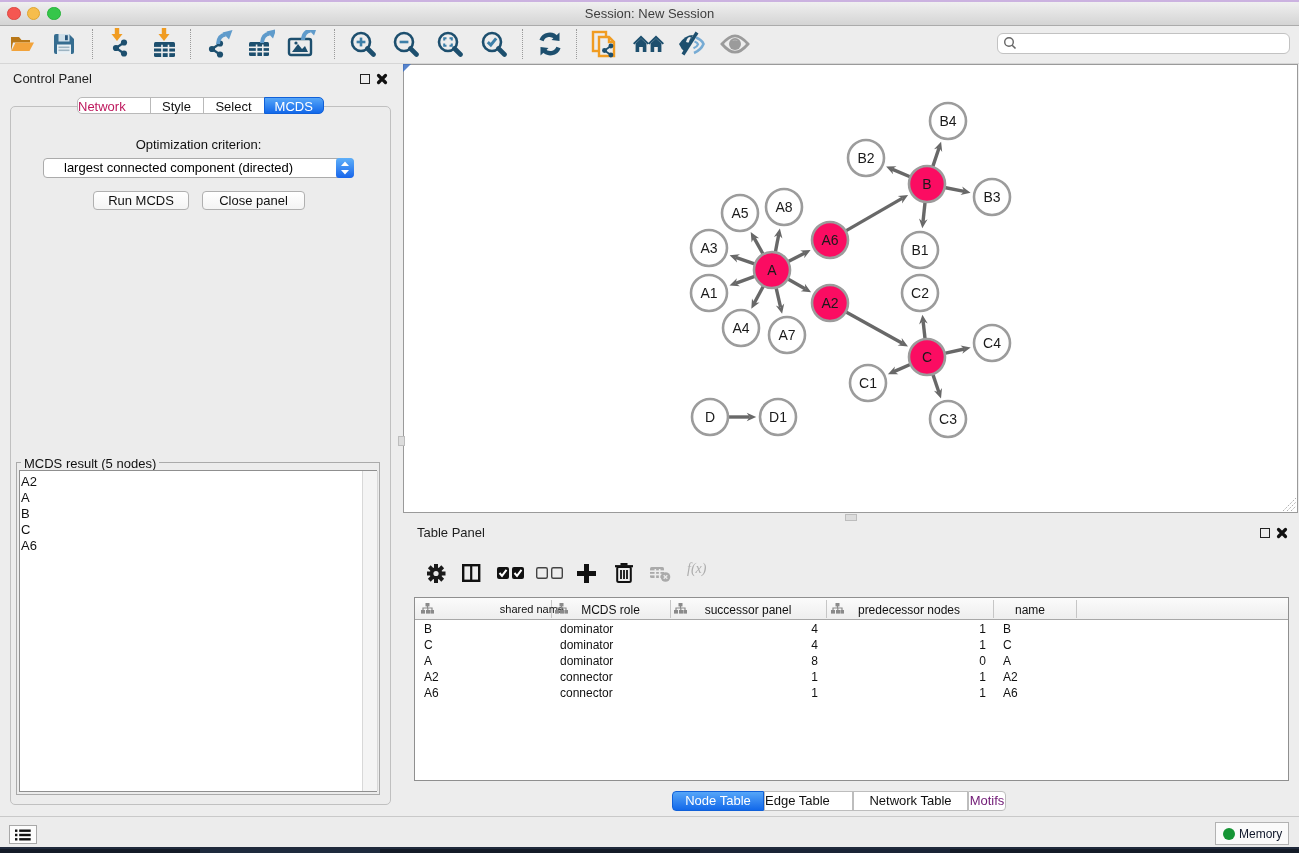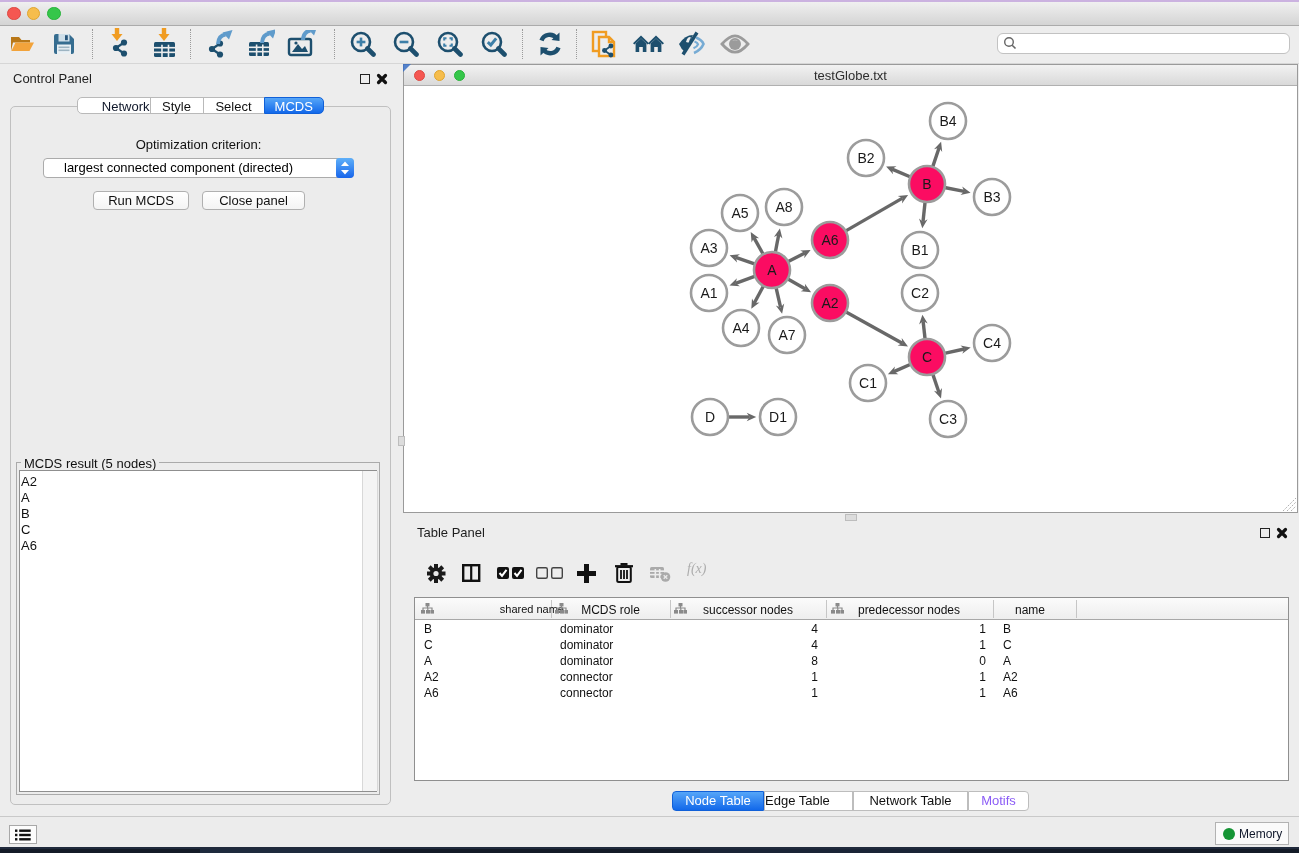--- a/index.html
+++ b/index.html
@@ -1,17 +1,18 @@
 <!DOCTYPE html>
 <html><head><meta charset="utf-8"><style>html,body{margin:0;padding:0}body{width:1299px;height:853px;overflow:hidden;font-family:"Liberation Sans",sans-serif;background:#ededed;position:relative}.abs{position:absolute}.tl{position:absolute;width:11.5px;height:11.5px;border-radius:50%}</style></head><body>
 <div class="abs" style="left:0;top:0;width:1299px;height:2px;background:#cbb2e0"></div>
 <div class="abs" style="left:0;top:2px;width:1299px;height:23px;background:linear-gradient(#f0f0f0,#d4d4d4);border-bottom:1px solid #ababab;border-radius:5px 5px 0 0">
     <div class="tl" style="left:7px;top:4.5px;background:#f55751;border:0.5px solid #dd4a43"></div>
     <div class="tl" style="left:26.8px;top:4.5px;background:#f6bd4c;border:0.5px solid #e0a52f"></div>
     <div class="tl" style="left:47.2px;top:4.5px;background:#35c64a;border:0.5px solid #27b33a"></div>
+    <div style="text-align:center;font-size:13px;color:#3e3e3e;padding-top:4px">Session: New Session</div>
   </div>
 <div class="abs" style="left:0;top:26px;width:1299px;height:37px;background:#ededed;border-bottom:1px solid #d6d6d6">
     <div style="position:absolute;left:92px;top:3px;height:30px;border-left:1px dotted #9a9a9a"></div>
     <div style="position:absolute;left:190px;top:3px;height:30px;border-left:1px dotted #9a9a9a"></div>
     <div style="position:absolute;left:334px;top:3px;height:30px;border-left:1px dotted #9a9a9a"></div>
     <div style="position:absolute;left:522px;top:3px;height:30px;border-left:1px dotted #9a9a9a"></div>
     <div style="position:absolute;left:576px;top:3px;height:30px;border-left:1px dotted #9a9a9a"></div>
   </div>
 <svg style="position:absolute;left:8.0px;top:31.0px" width="28" height="26" viewBox="0 0 28 26">
     <path d="M3 20 L3 6 L11 6 L13.5 9 L22 9 L22 11.5 L5 11.5 Z" fill="#b97818"></path>
@@ -146,21 +147,21 @@
 <svg class="abs" style="left:1003px;top:36px" width="14" height="14" viewBox="0 0 14 14">
     <circle cx="6" cy="6" r="4.3" fill="none" stroke="#666" stroke-width="1.4"></circle>
     <line x1="9.2" y1="9.2" x2="12.5" y2="12.5" stroke="#666" stroke-width="1.6"></line>
   </svg>
 <div class="abs" style="left:13px;top:71px;font-size:13px;color:#1e1e1e">Control Panel</div>
 <div class="abs" style="left:360px;top:73.5px;width:8px;height:8px;border:1.6px solid #222"></div>
 <svg class="abs" style="left:376px;top:72.5px" width="12" height="12" viewBox="0 0 12 12">
     <path d="M2.5 2.5 L9.5 9.5 M9.5 2.5 L2.5 9.5" stroke="#111" stroke-width="3.2" stroke-linecap="round"></path>
   </svg>
 <div class="abs" style="left:10px;top:106px;width:379px;height:697px;border:1px solid #c0c0c0;border-radius:5px;background:#ececec"></div>
-<div class="abs" style="left:77px;top:97px;width:73.5px;height:17px;border-radius:5px 0 0 5px;background:#fff;color:#0f172a;border:1px solid #b9b9b9;font-size:13px;text-align:right;line-height:17px;box-sizing:border-box">Network</div>
+<div class="abs" style="left:77px;top:97px;width:73.5px;height:17px;border-radius:5px 0 0 5px;background:#fff;color:#be185d;border:1px solid #b9b9b9;font-size:13px;text-align:left;line-height:17px;box-sizing:border-box">Network</div>
 <div class="abs" style="left:149.5px;top:97px;width:54px;height:17px;background:#fff;color:#111;border:1px solid #b9b9b9;font-size:13px;text-align:center;line-height:17px;box-sizing:border-box">Style</div>
 <div class="abs" style="left:202.5px;top:97px;width:62px;height:17px;background:#fff;color:#111;border:1px solid #b9b9b9;font-size:13px;text-align:center;line-height:17px;box-sizing:border-box">Select</div>
 <div class="abs" style="left:263.5px;top:97px;width:60.5px;height:17px;border-radius:0 5px 5px 0;background:linear-gradient(#56a6f8,#1268ea);color:#fff;border:1px solid #1060d8;font-size:13px;text-align:center;line-height:17px;box-sizing:border-box">MCDS</div>
 <div class="abs" style="left:0px;top:137px;width:397px;text-align:center;font-size:13px;color:#111">Optimization criterion:</div>
 <div class="abs" style="left:43px;top:158px;width:311px;height:20px;background:#fff;border:1px solid #ababab;border-radius:4px;box-sizing:border-box;font-size:13px;line-height:18px;padding-left:20px">largest connected component (directed)</div>
 <div class="abs" style="left:336px;top:158px;width:18px;height:20px;background:linear-gradient(#5fb0f9,#1765eb);border-radius:3px 4px 4px 3px"></div>
 <svg class="abs" style="left:339px;top:161px" width="12" height="14" viewBox="0 0 12 14">
     <path d="M6 0.5 L10 5 L2 5 Z" fill="#fff"></path>
     <path d="M6 13.5 L2 9 L10 9 Z" fill="#fff"></path>
   </svg>
@@ -171,26 +172,20 @@
 <div class="abs" style="left:19px;top:470px;width:358px;height:322px;background:#fff;border:1px solid #8f8f8f;box-sizing:border-box"></div>
 <div class="abs" style="left:21px;top:473.5px;font-size:13px;color:#111">
     <div style="height:16px">A2</div>
     <div style="height:16px">A</div>
     <div style="height:16px">B</div>
     <div style="height:16px">C</div>
     <div style="height:16px">A6</div>
   </div>
 <div class="abs" style="left:362px;top:471px;width:14px;height:320px;background:#f4f4f4;border-left:1px solid #d8d8d8;border-right:1px solid #d8d8d8"></div>
 <div class="abs" style="left:403px;top:64px;width:895px;height:449px;background:#fff;border:1px solid #9a9a9a;box-sizing:border-box">
-    <div style="position:absolute;left:0;top:0;width:100%;height:20px;background:linear-gradient(#f2f2f2,#d9d9d9);border-bottom:1px solid #b0b0b0">
-      <div class="tl" style="left:10px;top:5px;width:9px;height:9px;background:#f55751;border:0.5px solid #dd4a43"></div>
-      <div class="tl" style="left:30px;top:5px;width:9px;height:9px;background:#f6bd4c;border:0.5px solid #e0a52f"></div>
-      <div class="tl" style="left:50px;top:5px;width:9px;height:9px;background:#35c64a;border:0.5px solid #27b33a"></div>
-      <div style="text-align:center;font-size:13px;color:#2d2d2d;padding-top:3px">testGlobe.txt</div>
-    </div>
     <svg style="position:absolute;right:1px;bottom:1px" width="13" height="13" viewBox="0 0 13 13">
       <g stroke="#b0b0b0" stroke-width="1" stroke-dasharray="2 1.4">
         <line x1="0" y1="13" x2="13" y2="0"></line>
         <line x1="4" y1="13" x2="13" y2="4"></line>
         <line x1="8" y1="13" x2="13" y2="8"></line>
       </g>
     </svg>
     <svg style="position:absolute;left:0px;top:21px" width="894" height="427" viewBox="404 85 894 427" font-family="Liberation Sans, sans-serif">
       <line x1="755.3" y1="275.1" x2="735.6" y2="282.3" stroke="#686868" stroke-width="3.4"></line>
       <path d="M729.5 284.5 L736.9 277.2 L735.6 282.3 L739.9 285.3 Z" fill="#686868"></path>
@@ -339,21 +334,21 @@
 <div class="abs" style="left:687px;top:561px;font-family:Liberation Serif,serif;font-style:italic;font-size:14px;color:#adadad">f(x)</div>
 <div class="abs" style="left:414px;top:597px;width:875px;height:184px;background:#fff;border:1px solid #8f8f8f;box-sizing:border-box"></div>
 <div class="abs" style="left:415px;top:598px;width:873px;height:22px;background:linear-gradient(#fbfbfb,#eeeeee);border-bottom:1px solid #a8a8a8;box-sizing:border-box"></div>
 <div class="abs" style="left:551px;top:600px;height:18px;border-left:1px solid #c6c6c6"></div>
 <div class="abs" style="left:670px;top:600px;height:18px;border-left:1px solid #c6c6c6"></div>
 <div class="abs" style="left:826px;top:600px;height:18px;border-left:1px solid #c6c6c6"></div>
 <div class="abs" style="left:993px;top:600px;height:18px;border-left:1px solid #c6c6c6"></div>
 <div class="abs" style="left:1076px;top:600px;height:18px;border-left:1px solid #c6c6c6"></div>
 <div class="abs" style="left:404px;top:603px;width:160px;text-align:right;font-size:11px;color:#111">shared name</div>
 <div class="abs" style="left:530.5px;top:603px;width:160px;text-align:center;font-size:12px;color:#111">MCDS role</div>
-<div class="abs" style="left:668px;top:603px;width:160px;text-align:center;font-size:12px;color:#111">successor nodes</div>
+<div class="abs" style="left:668px;top:603px;width:160px;text-align:center;font-size:12px;color:#111">successor panel</div>
 <div class="abs" style="left:829px;top:603px;width:160px;text-align:center;font-size:12px;color:#111">predecessor nodes</div>
 <div class="abs" style="left:950px;top:603px;width:160px;text-align:center;font-size:12px;color:#111">name</div>
 <svg style="position:absolute;left:421px;top:603px" width="13" height="11" viewBox="0 0 13 11">
     <rect x="4.5" y="0" width="4" height="3.4" fill="#8a8a8a"></rect>
     <rect x="0" y="7" width="4" height="3.6" fill="#8a8a8a"></rect>
     <rect x="5" y="7" width="4" height="3.6" fill="#8a8a8a"></rect>
     <rect x="9.4" y="7" width="3.6" height="3.6" fill="#8a8a8a"></rect>
     <path d="M6.5 3 L6.5 5 M2 7 L2 5 L11 5 L11 7 M6.8 5 L6.8 7" fill="none" stroke="#8a8a8a" stroke-width="1.2"></path>
   </svg>
 <svg style="position:absolute;left:555px;top:603px" width="13" height="11" viewBox="0 0 13 11">
@@ -398,21 +393,21 @@
 <div class="abs" style="left:886px;top:670px;width:100px;text-align:right;font-size:12px;color:#111">1</div>
 <div class="abs" style="left:1003px;top:670px;font-size:12px;color:#111">A2</div>
 <div class="abs" style="left:424px;top:686px;font-size:12px;color:#111">A6</div>
 <div class="abs" style="left:560px;top:686px;font-size:12px;color:#111">connector</div>
 <div class="abs" style="left:718px;top:686px;width:100px;text-align:right;font-size:12px;color:#111">1</div>
 <div class="abs" style="left:886px;top:686px;width:100px;text-align:right;font-size:12px;color:#111">1</div>
 <div class="abs" style="left:1003px;top:686px;font-size:12px;color:#111">A6</div>
 <div class="abs" style="left:672px;top:791px;width:92px;height:20px;border-radius:4px 0 0 4px;background:linear-gradient(#56a6f8,#1268ea);color:#fff;border:1px solid #1060d8;box-sizing:border-box;font-size:13px;text-align:center;line-height:18px">Node Table</div>
 <div class="abs" style="left:764px;top:791px;width:89px;height:20px;background:#fff;color:#111;border:1px solid #bdbdbd;box-sizing:border-box;font-size:13px;text-align:left;line-height:18px">Edge Table</div>
 <div class="abs" style="left:853px;top:791px;width:115px;height:20px;background:#fff;color:#111;border:1px solid #bdbdbd;box-sizing:border-box;font-size:13px;text-align:center;line-height:18px">Network Table</div>
-<div class="abs" style="left:968px;top:791px;width:61px;height:20px;border-radius:0 4px 4px 0;background:#fff;color:#8b5cf6;border:1px solid #bdbdbd;box-sizing:border-box;font-size:13px;text-align:center;line-height:18px">Motifs</div>
+<div class="abs" style="left:968px;top:791px;width:38px;height:20px;border-radius:0 4px 4px 0;background:#fff;color:#701a75;border:1px solid #bdbdbd;box-sizing:border-box;font-size:13px;text-align:center;line-height:18px">Motifs</div>
 <div class="abs" style="left:0;top:816px;width:1299px;height:31px;background:#ececec;border-top:1px solid #c9c9c9"></div>
 <div class="abs" style="left:9px;top:825px;width:28px;height:19px;background:#fcfcfc;border:1px solid #a8a8a8;box-sizing:border-box"></div>
 <svg class="abs" style="left:15px;top:828.5px" width="16" height="12" viewBox="0 0 16 12">
     <g fill="#111">
       <rect x="0" y="0.5" width="2.4" height="2.4"></rect>
       <rect x="0" y="4.8" width="2.4" height="2.4"></rect>
       <rect x="0" y="9.1" width="2.4" height="2.4"></rect>
       <rect x="4.2" y="0.5" width="11.5" height="2.4"></rect>
       <rect x="4.2" y="4.8" width="11.5" height="2.4"></rect>
       <rect x="4.2" y="9.1" width="11.5" height="2.4"></rect>

